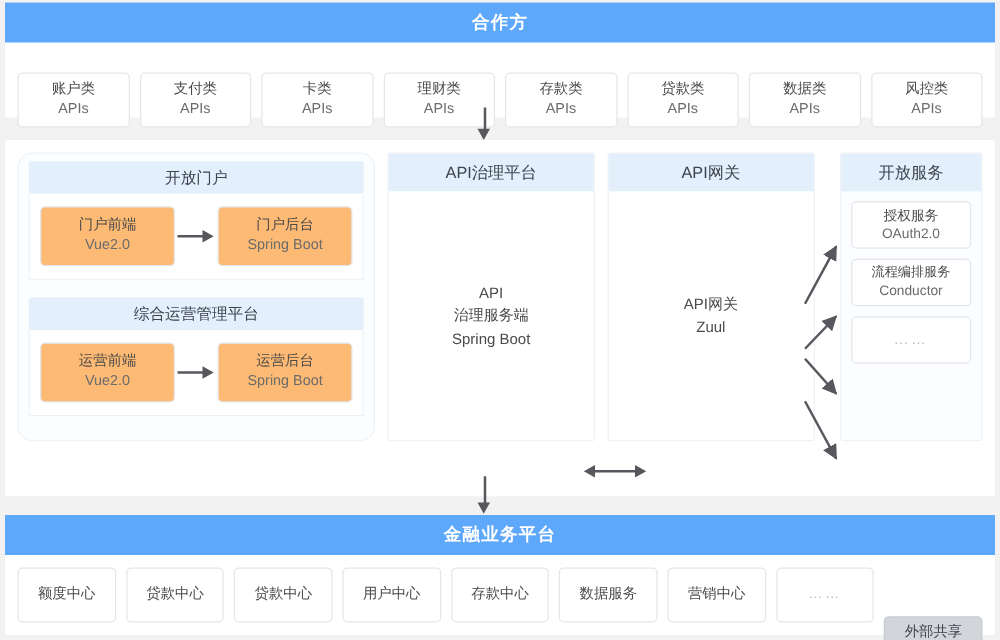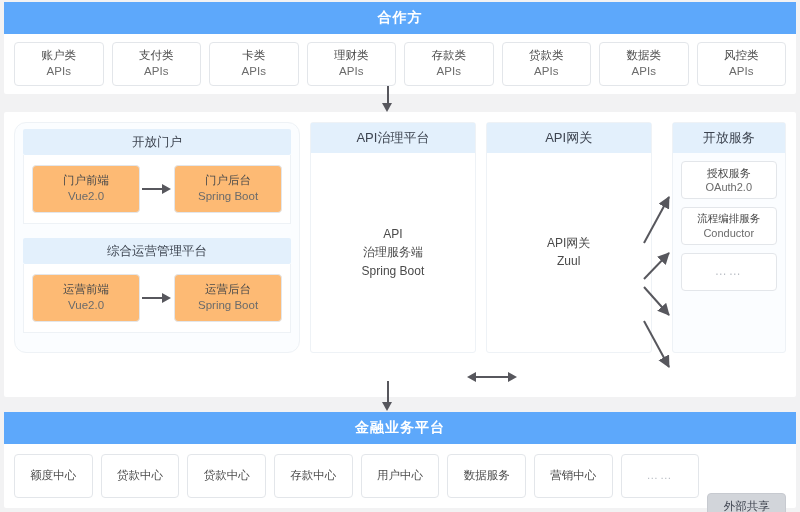--- a/index.html
+++ b/index.html
@@ -28,20 +28,21 @@
     letter-spacing: 1px;
     height: 32px;
   }
 
   
   #partners { left: 4px; top: 2px; width: 792px; height: 92px; }
   .api-row {
     display: flex;
     gap: 8px;
     padding: 8px 10px 0 10px;
+    margin-top: 16px;
   }
   .api-box {
     flex: 1 1 0;
     height: 44px;
     border: 1px solid #e3e6ea;
     border-radius: 4px;
     background: #fff;
     display: flex;
     flex-direction: column;
     align-items: center;
@@ -406,24 +407,24 @@
       <div class="center-box">
         <span>额度中心</span>
       </div>
       <div class="center-box">
         <span>贷款中心</span>
       </div>
       <div class="center-box">
         <span>贷款中心</span>
       </div>
       <div class="center-box">
+        <span>用户中心</span>
+      </div>
+      <div class="center-box">
         <span>存款中心</span>
-      </div>
-      <div class="center-box">
-        <span>用户中心</span>
       </div>
       <div class="center-box">
         <span>数据服务</span>
       </div>
       <div class="center-box">
         <span>营销中心</span>
       </div>
       <div class="center-box dots">
         <span>……</span>
       </div>

